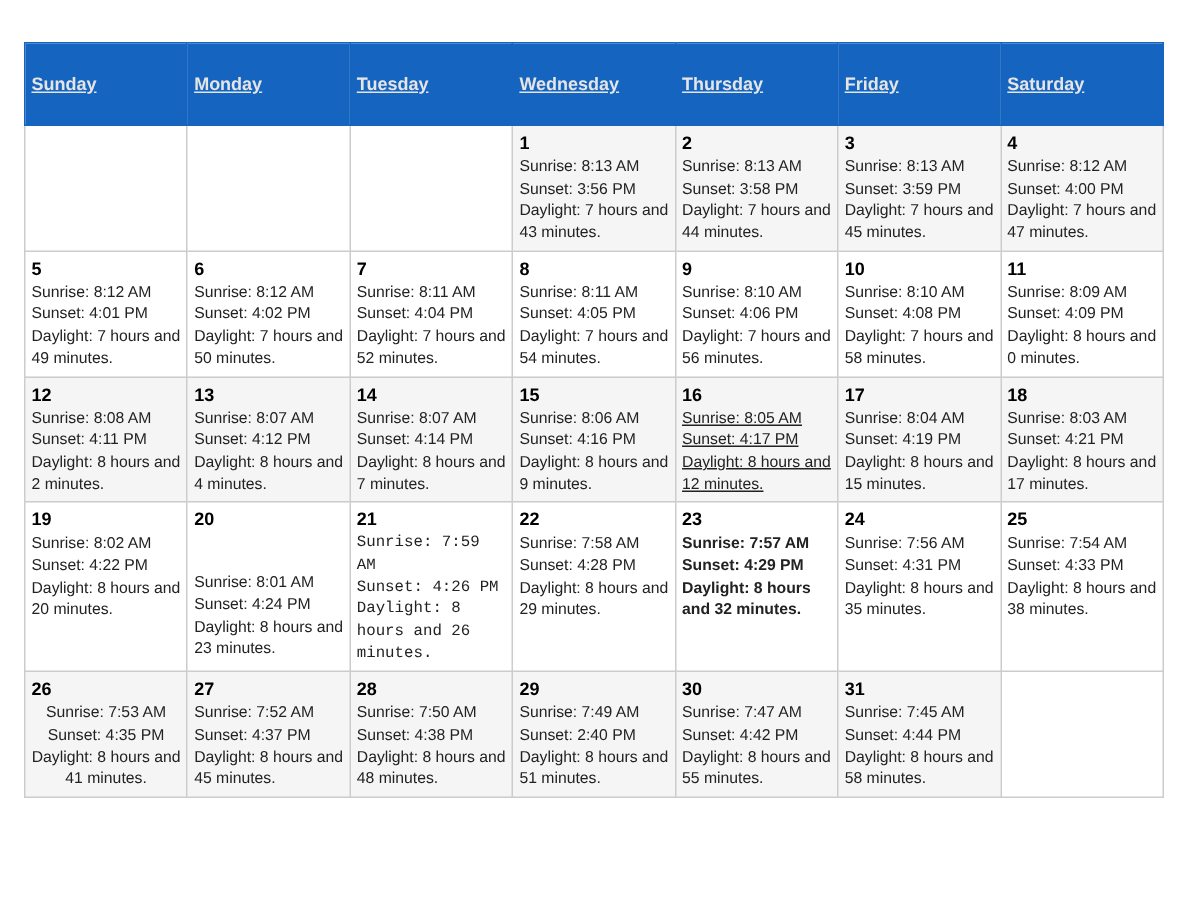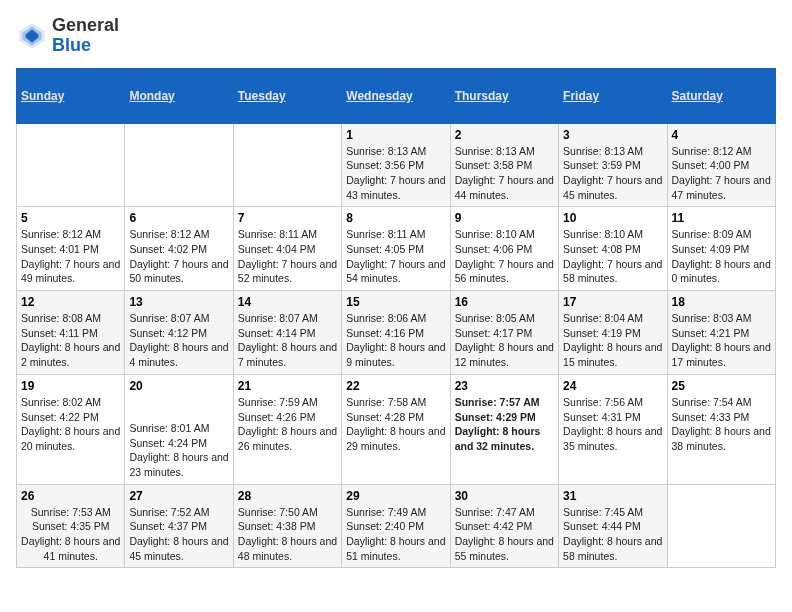--- a/index.html
+++ b/index.html
@@ -89,31 +89,20 @@
       line-height: 1.4;
     }
     .empty-cell {
       background: #fff !important;
     }
   </style>
 </head>
 <body>
 
 <div class="header">
-  <div class="logo">
-    <svg class="logo-icon" viewBox="0 0 40 40" xmlns="http://www.w3.org/2000/svg">
-      <polygon points="20,4 36,14 36,26 20,36 4,26 4,14" fill="#1565C0" opacity="0.15"></polygon>
-      <polygon points="20,8 32,16 32,24 20,32 8,24 8,16" fill="#1565C0" opacity="0.3"></polygon>
-      <polygon points="20,12 28,18 28,22 20,28 12,22 12,18" fill="#1565C0"></polygon>
-    </svg>
-    <div class="logo-text">
-      <span class="logo-general">General</span>
-      <span class="logo-blue">Blue</span>
-    </div>
-  </div>
 </div>
 
 <table class="calendar">
   <thead>
     <tr>
     <th>Sunday</th>
         <th>Monday</th>
         <th>Tuesday</th>
         <th>Wednesday</th>
         <th>Thursday</th>
@@ -215,21 +204,21 @@
 Daylight: 8 hours and 7 minutes.</div>
         </td>
         <td>
           <div class="day-number">15</div>
           <div class="day-info" style="white-space: pre-line;">Sunrise: 8:06 AM
 Sunset: 4:16 PM
 Daylight: 8 hours and 9 minutes.</div>
         </td>
         <td>
           <div class="day-number">16</div>
-          <div class="day-info" style="white-space: pre-line;">Sunrise: 8:05 AM
+          <div class="day-info" style="white-space: pre-line; text-decoration: underline;">Sunrise: 8:05 AM
 Sunset: 4:17 PM
 Daylight: 8 hours and 12 minutes.</div>
         </td>
         <td>
           <div class="day-number">17</div>
           <div class="day-info" style="white-space: pre-line;">Sunrise: 8:04 AM
 Sunset: 4:19 PM
 Daylight: 8 hours and 15 minutes.</div>
         </td>
         <td>
@@ -247,21 +236,21 @@
 Daylight: 8 hours and 20 minutes.</div>
         </td>
         <td>
           <div class="day-number">20</div>
           <div class="day-info" style="white-space: pre-line; margin-top: 28px;">Sunrise: 8:01 AM
 Sunset: 4:24 PM
 Daylight: 8 hours and 23 minutes.</div>
         </td>
         <td>
           <div class="day-number">21</div>
-          <div class="day-info" style="white-space: pre-line;">Sunrise: 7:59 AM
+          <div class="day-info" style="white-space: pre-line; font-family: Liberation Mono, monospace;">Sunrise: 7:59 AM
 Sunset: 4:26 PM
 Daylight: 8 hours and 26 minutes.</div>
         </td>
         <td>
           <div class="day-number">22</div>
           <div class="day-info" style="white-space: pre-line;">Sunrise: 7:58 AM
 Sunset: 4:28 PM
 Daylight: 8 hours and 29 minutes.</div>
         </td>
         <td>

